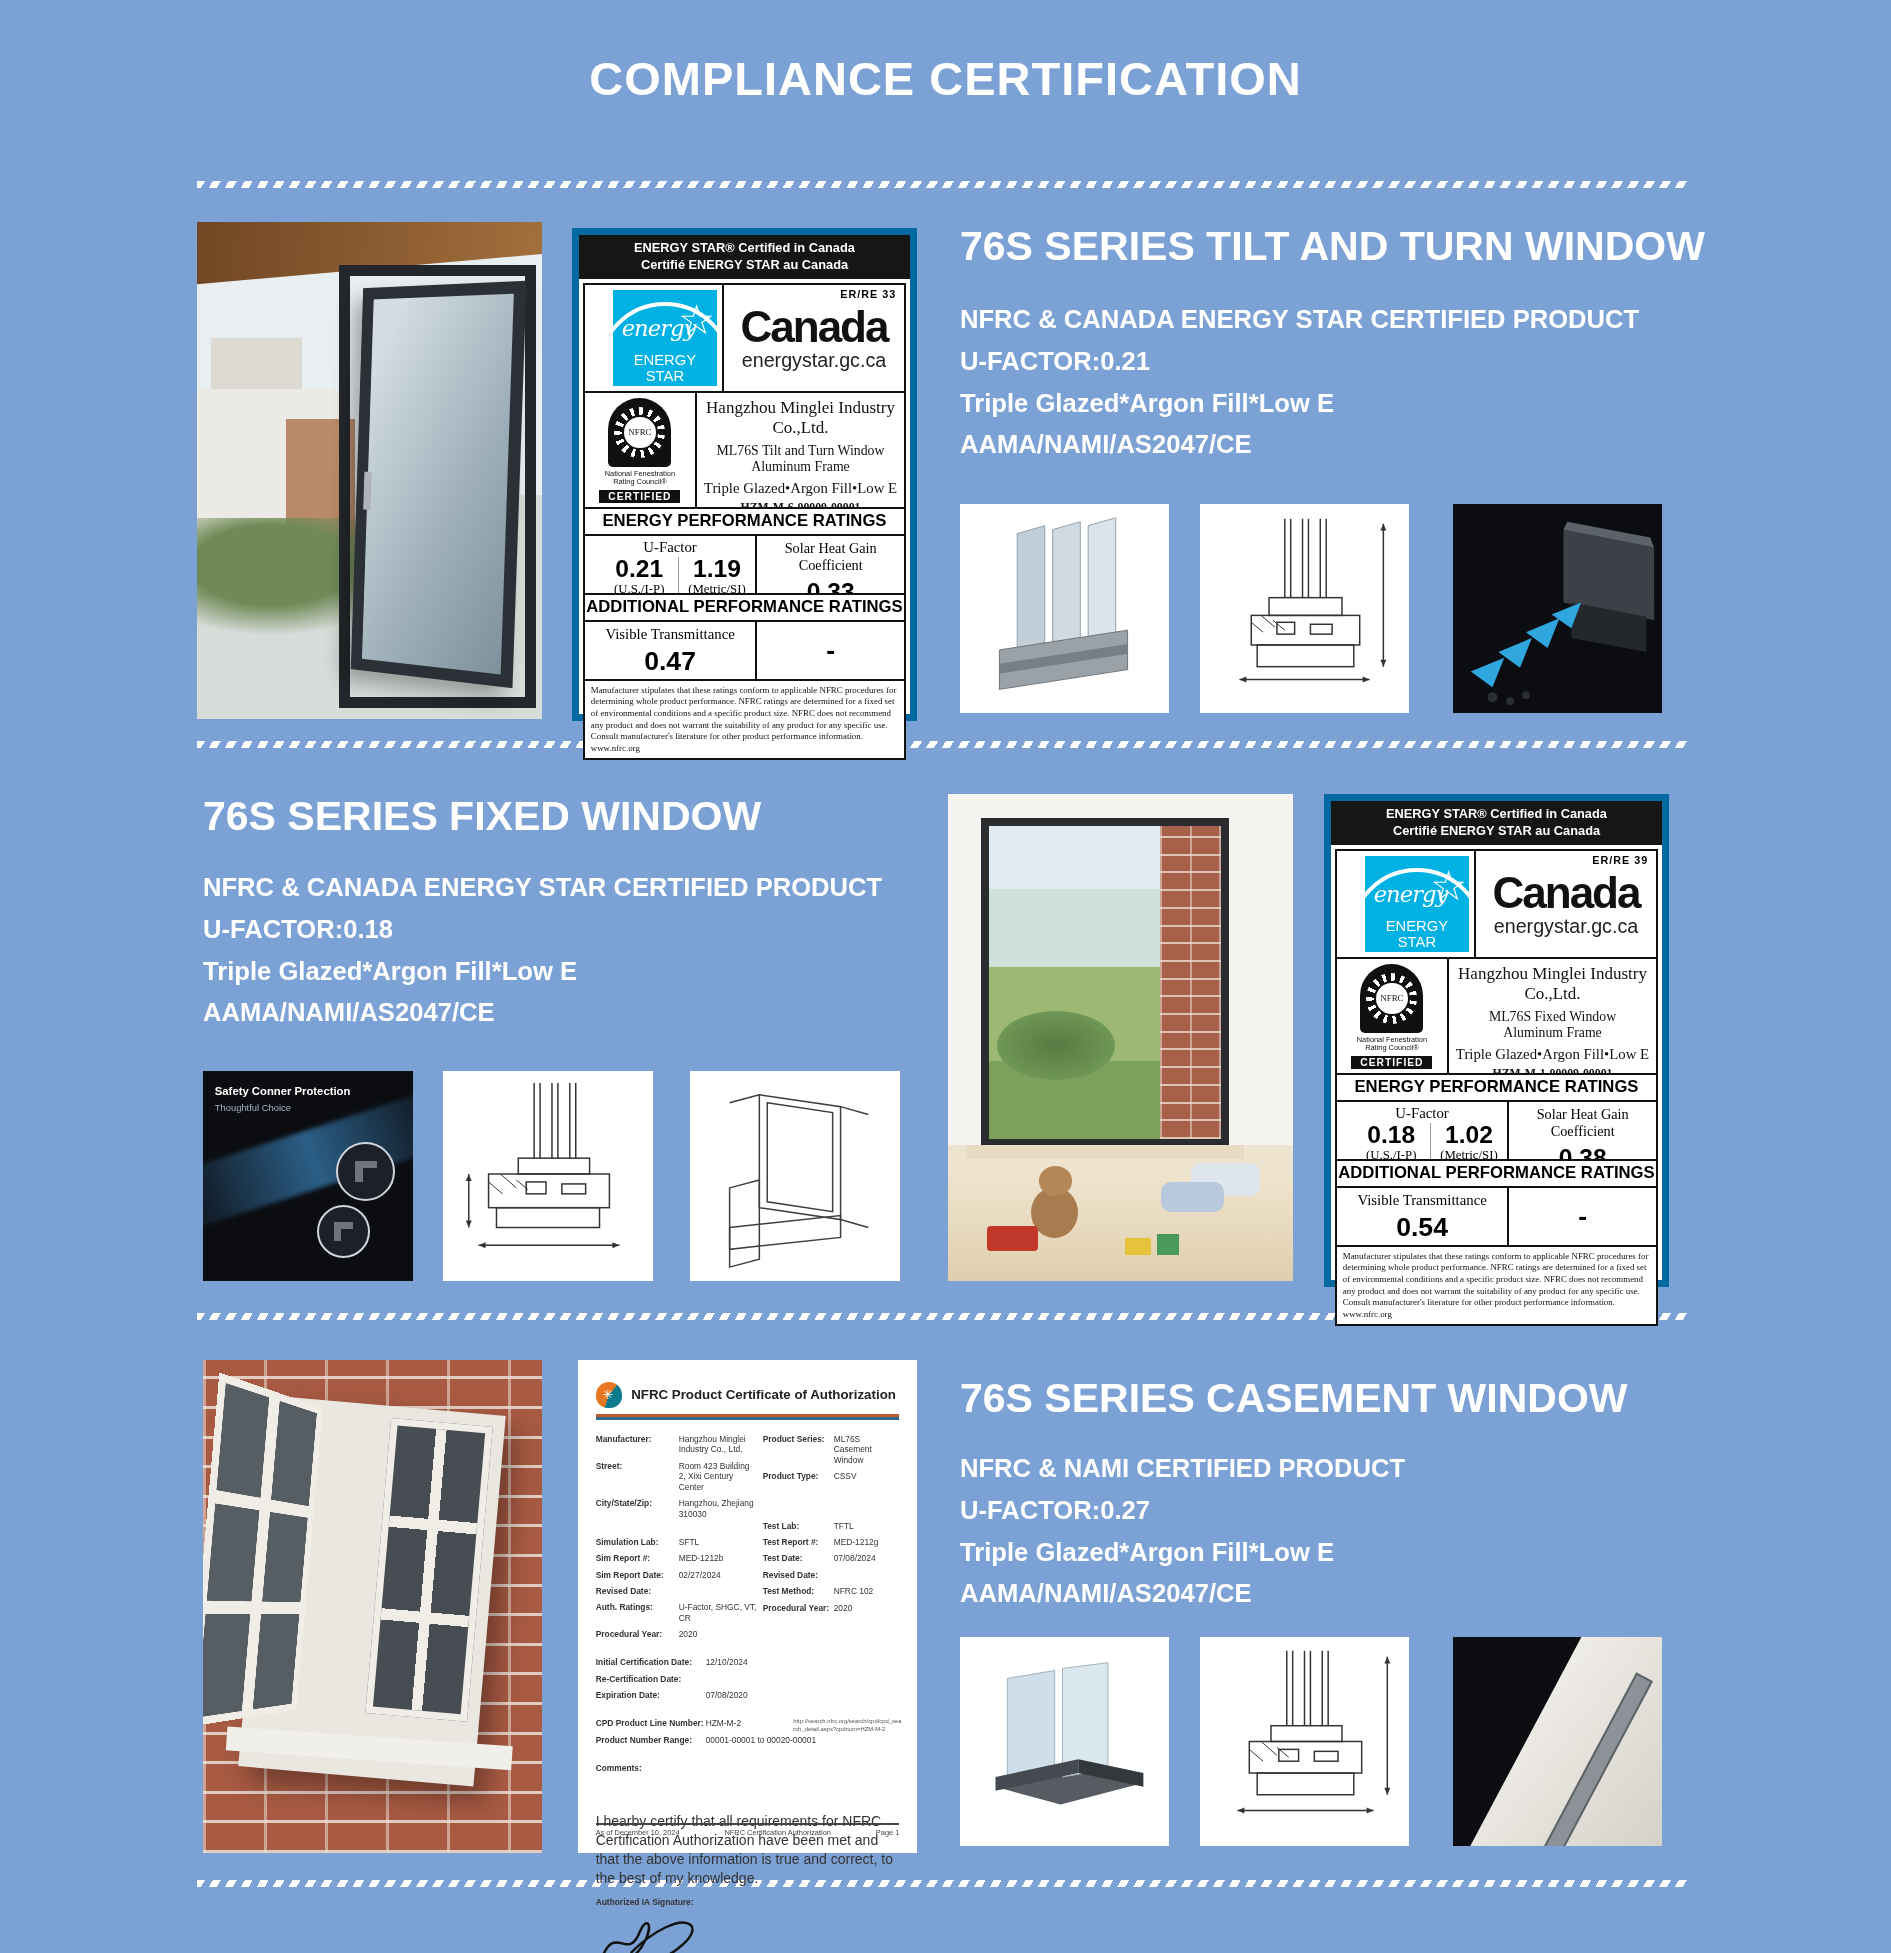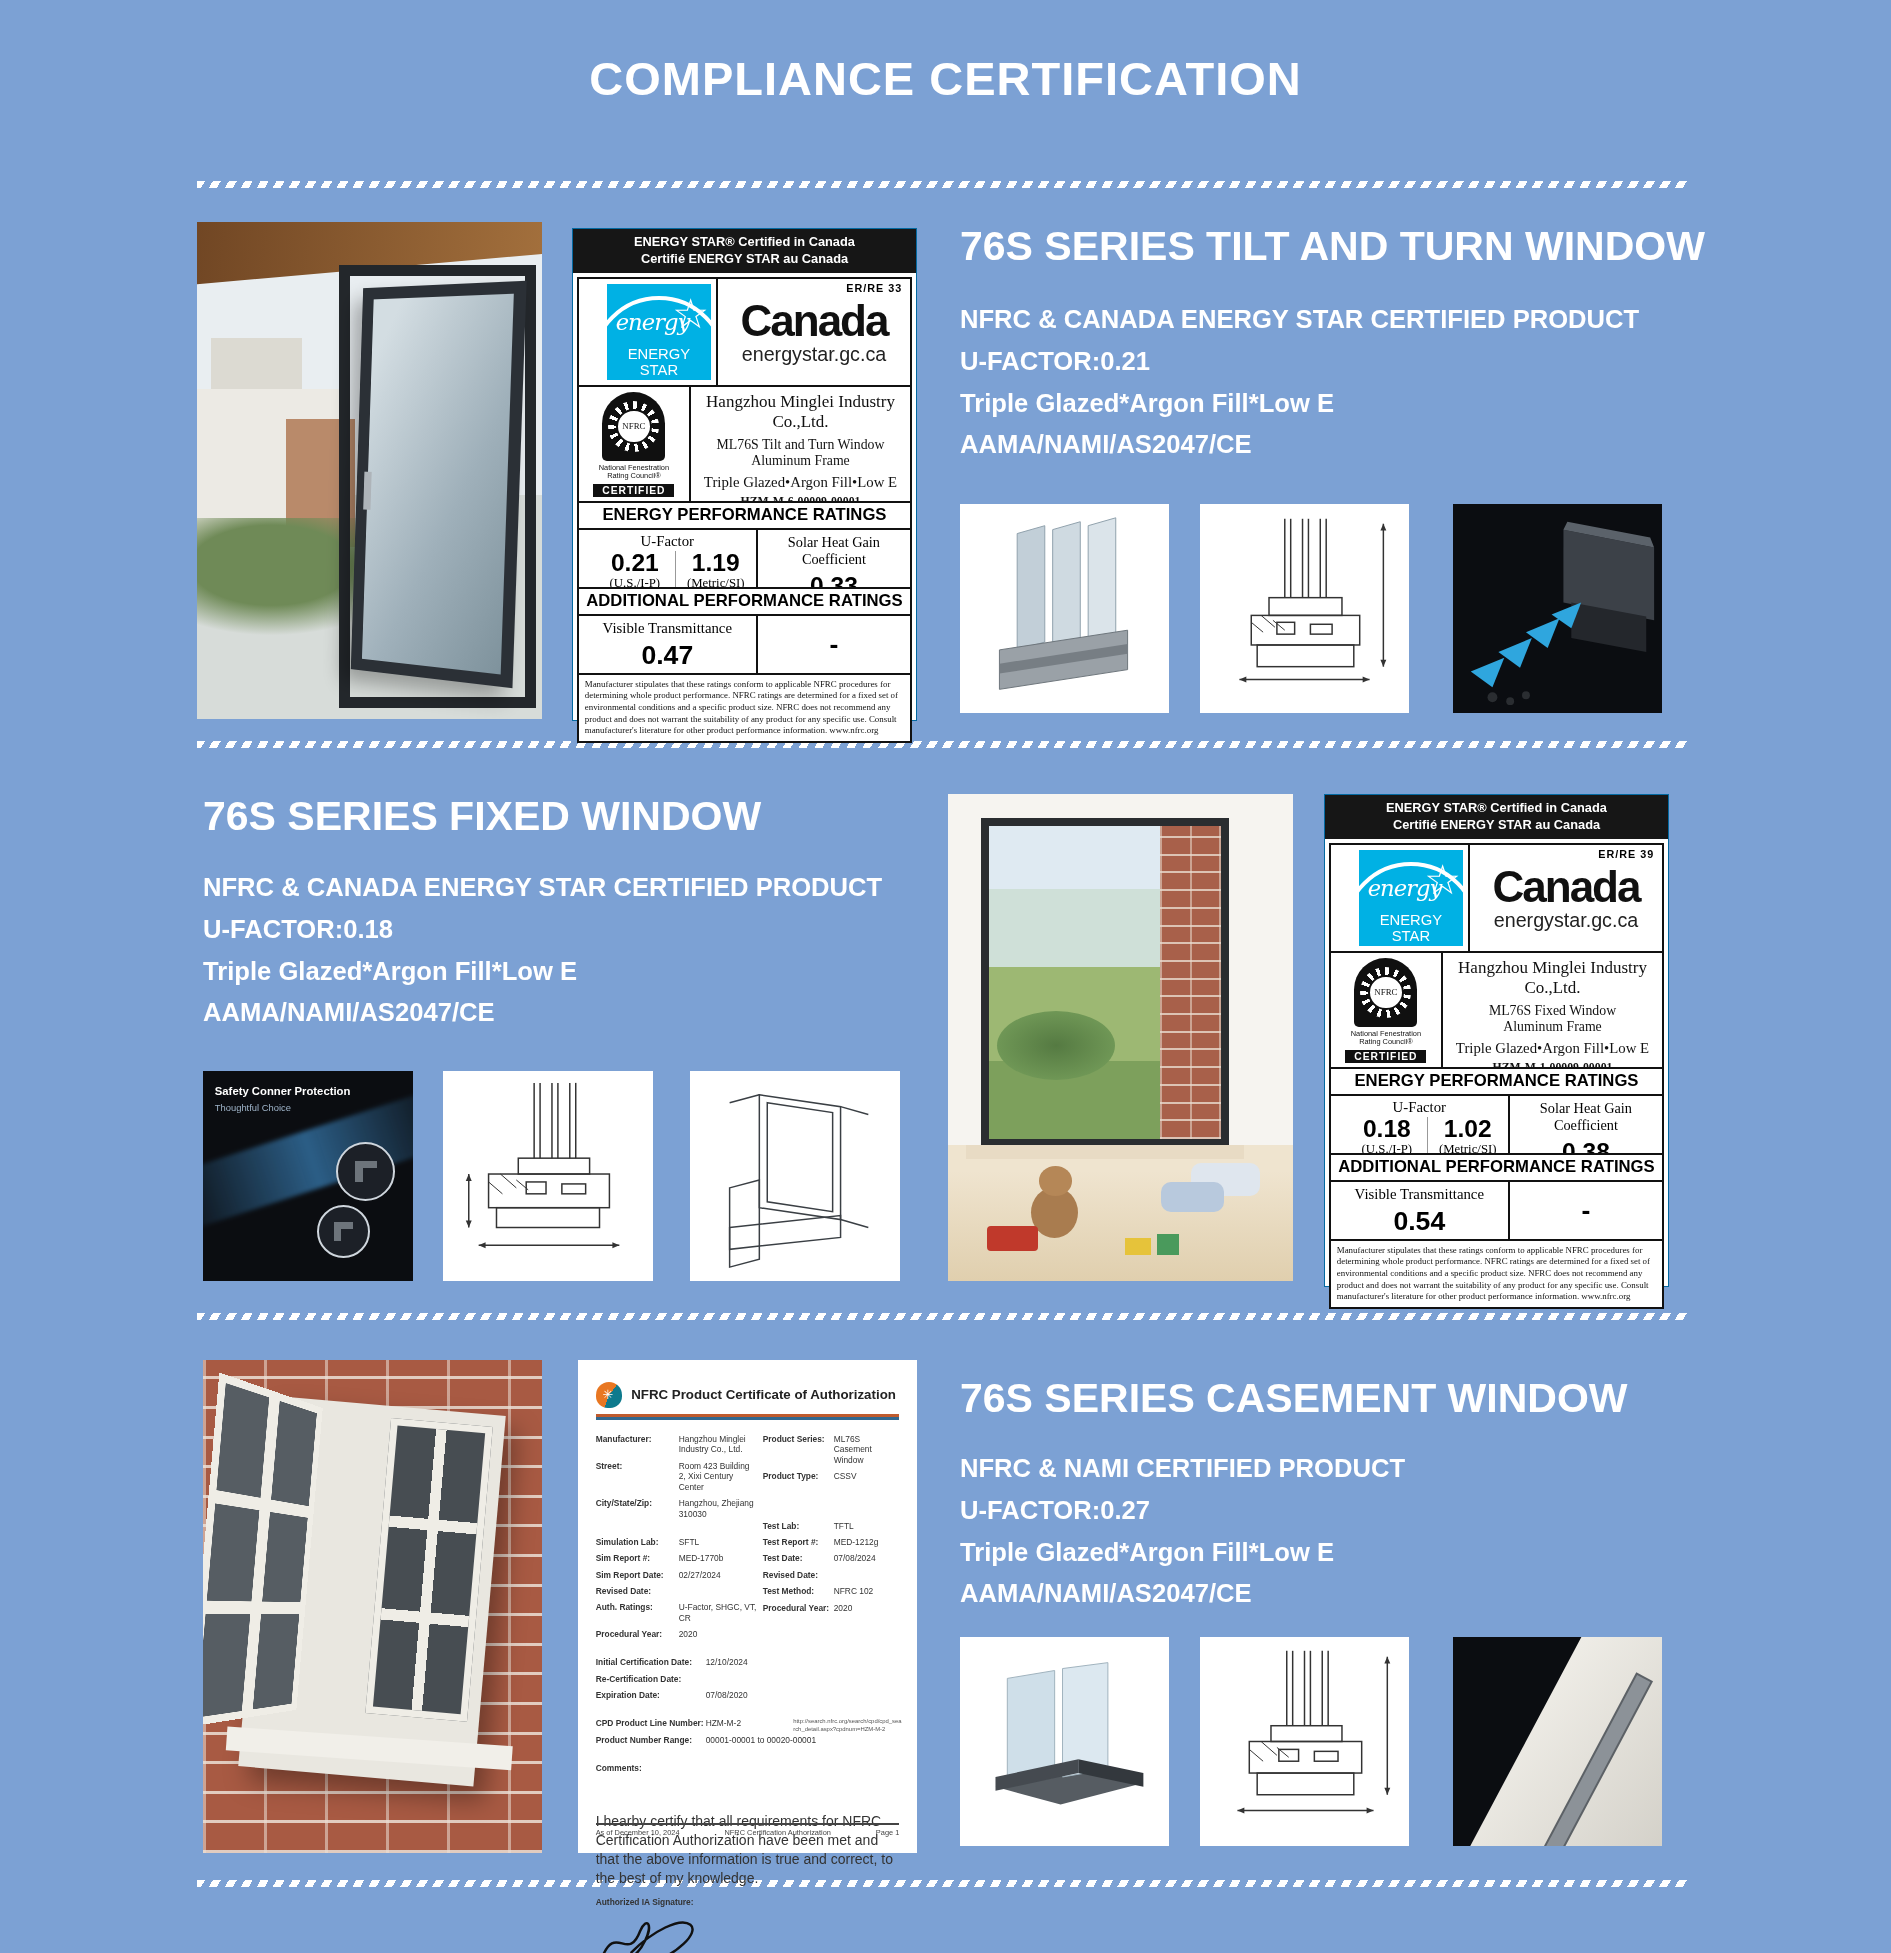--- a/index.html
+++ b/index.html
@@ -11,21 +11,21 @@
               font-size:47px;font-weight:bold;letter-spacing:1px;margin:0;}
   .divider{position:absolute;left:197px;width:1493px;height:6.9px;
            background-image:repeating-linear-gradient(120deg,#fff 0 6.9px,transparent 6.9px 13.8px);}
 
   
   .sec-head{position:absolute;color:#fff;font-size:41px;font-weight:bold;letter-spacing:0;white-space:nowrap;}
   .sec-lines{position:absolute;color:#fff;}
   .sec-lines div{font-size:25.6px;font-weight:bold;margin-bottom:12.8px;white-space:nowrap;}
 
   
-  .estar-cert{position:absolute;background:#fff;border:1px solid #0369a1;display:flex;flex-direction:column;box-sizing:border-box;}
+  .estar-cert{position:absolute;background:#fff;border:7px solid #0369a1;display:flex;flex-direction:column;box-sizing:border-box;}
   .ec-head{background:#161616;color:#fff;text-align:center;font-weight:bold;font-size:12.8px;line-height:1.3;padding:4.9px 0 5.9px;}
   .ec-main{flex:1;display:flex;flex-direction:column;padding:3.9px;box-sizing:border-box;}
   .ec-box{border:2px solid #111;box-sizing:border-box;position:relative;background:#fff;}
   .ec-box + .ec-box{margin-top:-2px;}
   .ec-row1{height:110px;display:flex;padding-left:23px;}
   .ec-erre{position:absolute;top:3px;right:7.9px;font-size:10.8px;font-weight:bold;letter-spacing:1px;}
   .es-logo{width:116px;border-right:2px solid #111;padding:4.9px;box-sizing:border-box;}
   .es-cyan{width:100%;height:100%;background:#00b1e4;position:relative;overflow:hidden;display:flex;flex-direction:column;}
   .es-cyan::before{content:"";position:absolute;left:-15.8px;top:11.8px;width:136px;height:136px;border:4.9px solid #fff;border-radius:50%;box-sizing:border-box;}
   .es-script{position:absolute;top:25.6px;left:8.9px;color:#fff;font-family:"DejaVu Serif",serif;font-style:italic;font-size:22.7px;letter-spacing:-1px;}
@@ -475,21 +475,21 @@
             <span class="flab">City/State/Zip:</span>
             <span class="fval">Hangzhou, Zhejiang 310030</span>
           </div>
         <div class="fgap"></div>
         <div class="frow">
             <span class="flab">Simulation Lab:</span>
             <span class="fval">SFTL</span>
           </div>
         <div class="frow">
             <span class="flab">Sim Report #:</span>
-            <span class="fval">MED-1770b</span>
+            <span class="fval">MED-1212b</span>
           </div>
         <div class="frow">
             <span class="flab">Sim Report Date:</span>
             <span class="fval">02/27/2024</span>
           </div>
         <div class="frow">
             <span class="flab">Revised Date:</span>
             <span class="fval"></span>
           </div>
         <div class="frow">

